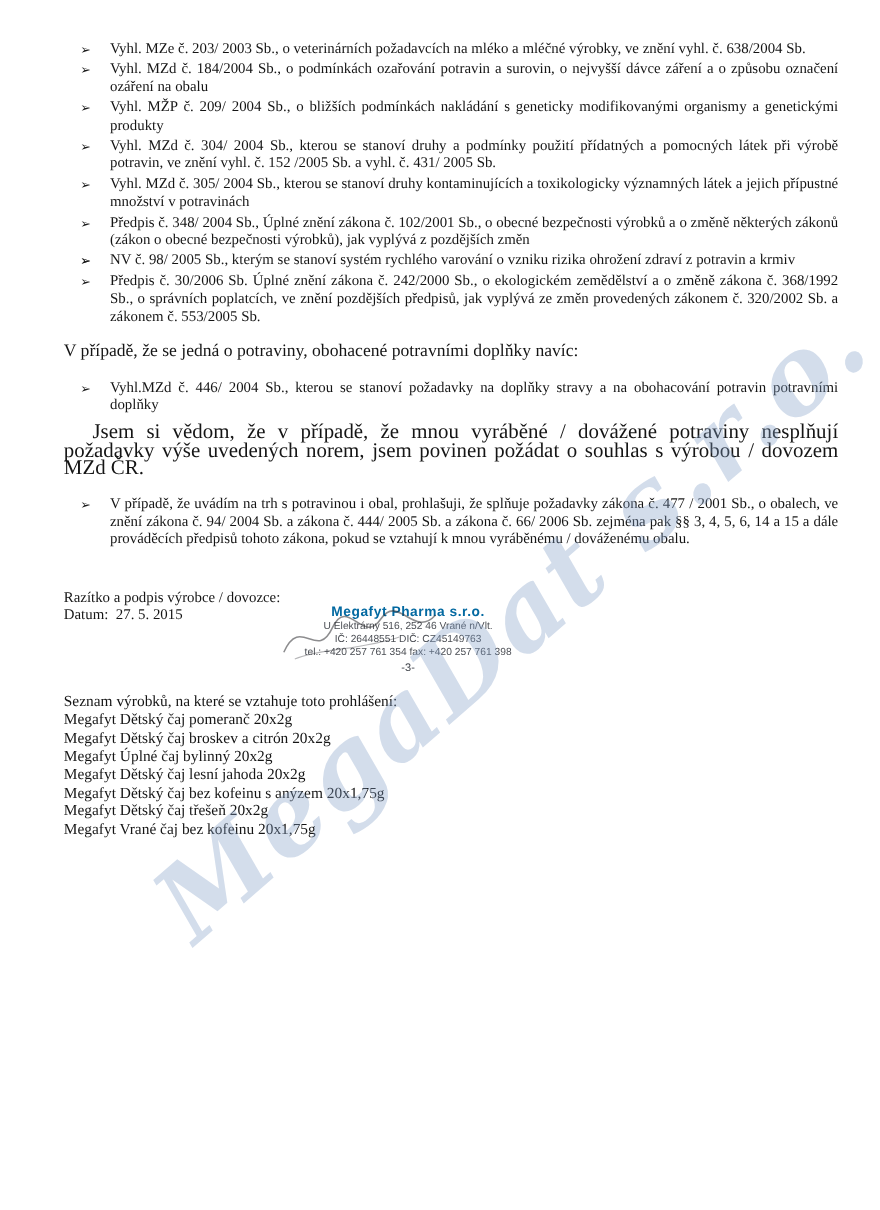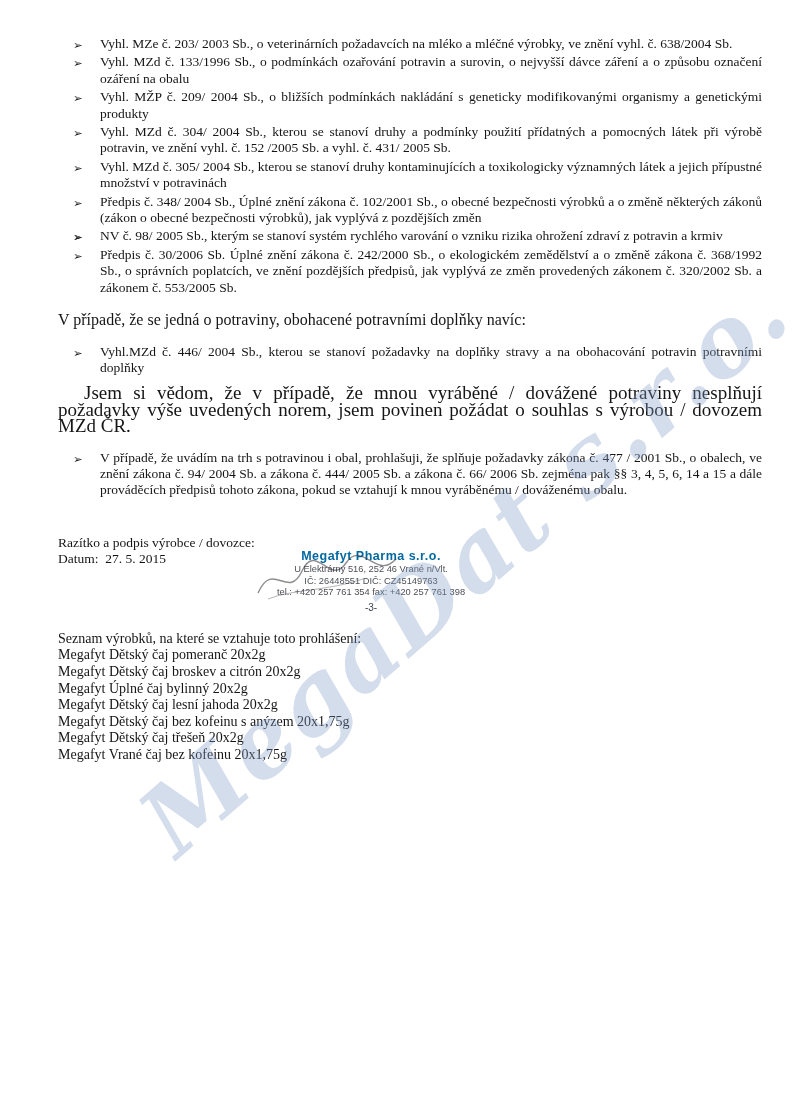--- a/index.html
+++ b/index.html
@@ -108,21 +108,21 @@
 
     <div class="reg-list">
 
         <div class="bullet">
           <span class="marker">➢</span>
           <span><span class="b">Vyhl. MZe č. 203/ 2003 Sb.,</span><span> o veterinárních požadavcích na mléko a mléčné výrobky, </span><span class="b">ve znění vyhl. č. 638/2004 Sb.</span></span>
         </div>
 
         <div class="bullet">
           <span class="marker">➢</span>
-          <span><span class="b">Vyhl. MZd č. 133/1996 Sb.,</span><span> o podmínkách ozařování potravin a surovin, o nejvyšší dávce záření a o způsobu označení ozáření na obalu</span></span>
+          <span><span class="b">Vyhl. MZd č. 184/2004 Sb.,</span><span> o podmínkách ozařování potravin a surovin, o nejvyšší dávce záření a o způsobu označení ozáření na obalu</span></span>
         </div>
 
         <div class="bullet">
           <span class="marker">➢</span>
           <span><span class="b">Vyhl. MŽP č. 209/ 2004 Sb.,</span><span> o bližších podmínkách nakládání s geneticky modifikovanými organismy a genetickými produkty</span></span>
         </div>
 
         <div class="bullet">
           <span class="marker">➢</span>
           <span><span class="b">Vyhl. MZd č. 304/ 2004 Sb.,</span><span> kterou se stanoví druhy a podmínky použití přídatných a pomocných látek při výrobě potravin, ve znění </span><span class="b">vyhl. č. 152 /2005 Sb. a vyhl. č. 431/ 2005 Sb.</span></span>

